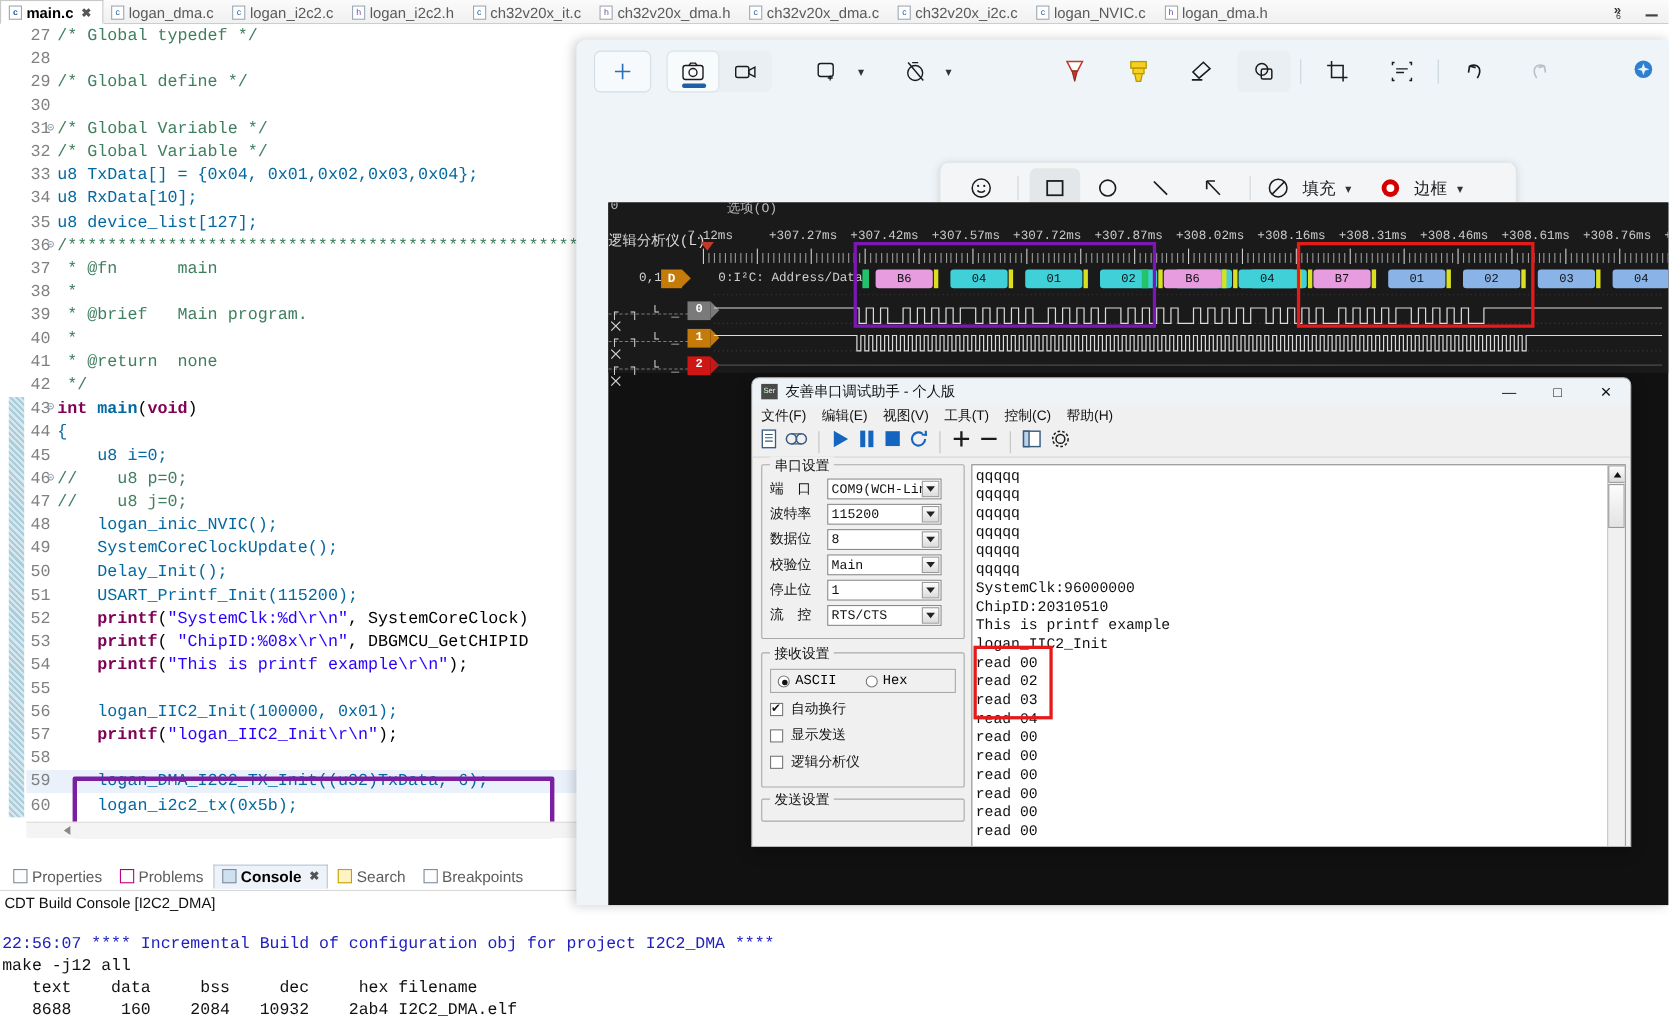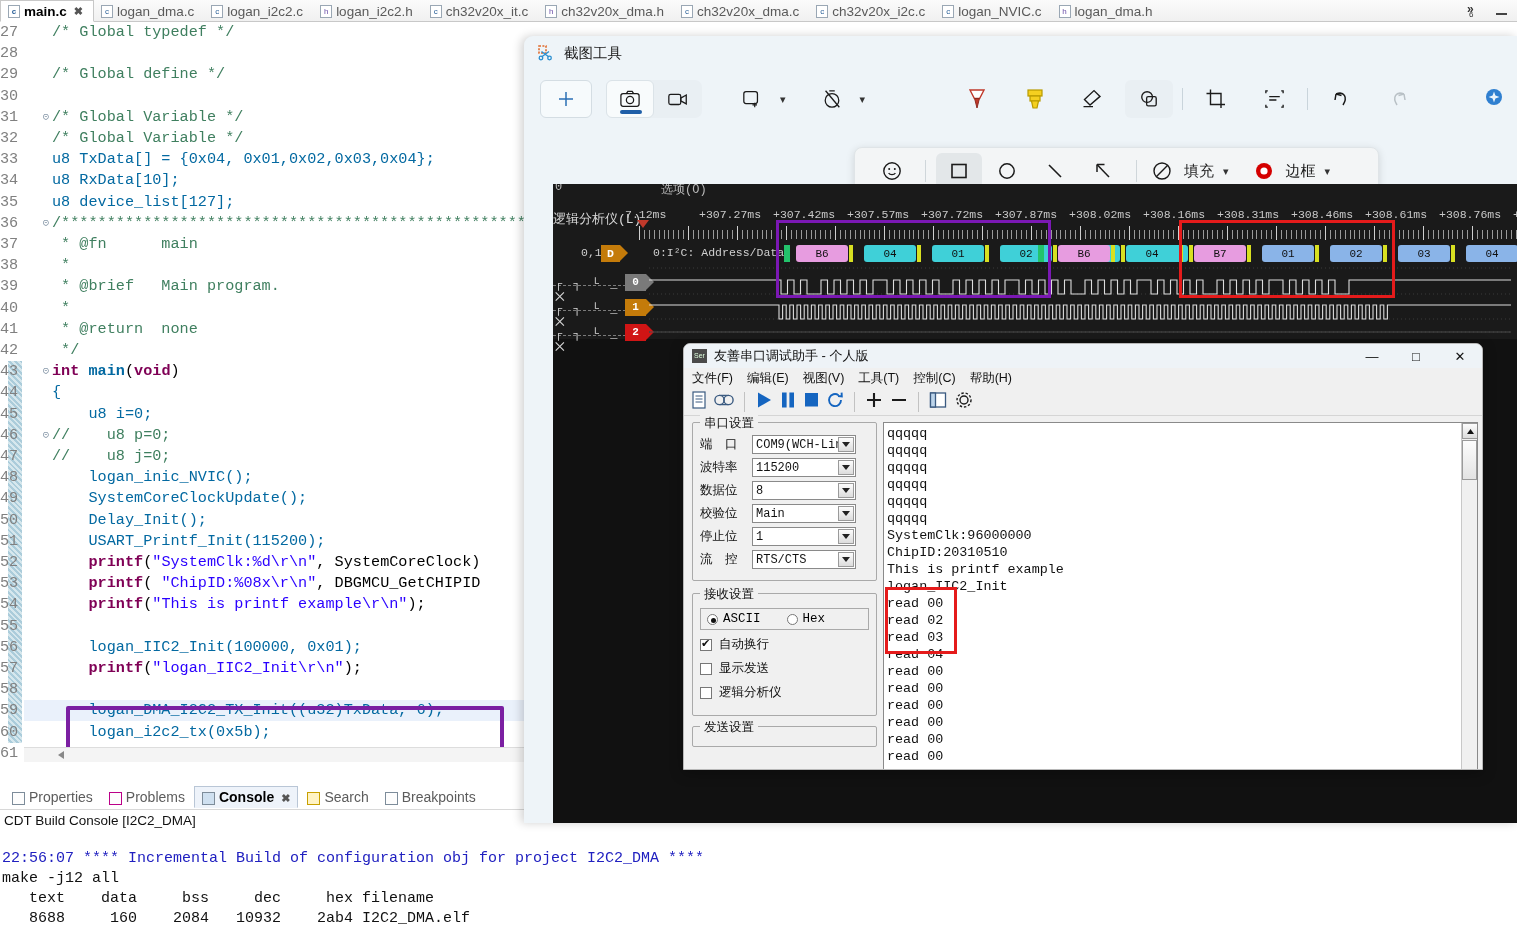--- a/index.html
+++ b/index.html
@@ -46,21 +46,21 @@
   .editor {
     position: absolute; top: 22px; left: 0; width: 1517px; height: 740px;
     background: #ffffff; overflow: hidden;
   }
   .codearea {
     position: absolute; top: 0; left: 0;
     font-family: "Liberation Mono", monospace;
     font-size: 15.2px; line-height: 21.2px;
     white-space: pre;
   }
-  .ln { position: absolute; left: 0; width: 46px; 
+  .ln { position: absolute; left: 0; width: 46px; text-align: right;
         color: #808080; font-family: "Liberation Mono", monospace;
         font-size: 15.2px; }
   .fold { position: absolute; left: 40px; width: 12px; text-align: center;
         color: #8899aa; font-size: 11px; }
   .code { position: absolute; left: 52px; }
   .stripe { position: absolute; left: 8px; width: 14px;
         background: repeating-linear-gradient(45deg,#cfe3ea 0 2px,#9cc3d4 2px 4px);
         opacity: .85; }
   .curline { position: absolute; left: 24px; width: 1490px; height: 21px; background:#eaf1fb; }
 
@@ -79,21 +79,21 @@
   }
   .hscroll .arrow { position:absolute; left:34px; top:3px; width:0;height:0;
     border-top:4px solid transparent;border-bottom:4px solid transparent;border-right:6px solid #888; }
 
   .bottompanel {
     position: absolute; top: 784px; left: 0; width: 1517px; height: 154px;
     background: #ffffff;
   }
   .viewtabs { display: flex; align-items: center; height: 26px; gap: 2px;
     font-size: 14px; padding-left: 5px; border-bottom: 1px solid #d8d8d8; }
-  .viewtab { display: flex; align-items: flex-end; gap: 4px; padding: 2px 7px;
+  .viewtab { display: flex; align-items: center; gap: 4px; padding: 2px 7px;
     color: #5c5c5c; }
   .viewtab.active { color: #000; font-weight: bold; background: #eef3fa;
     border: 1px solid #b9c6d6; border-bottom: 1px solid #eef3fa; }
   .vticon { width: 13px; height: 13px; border: 1px solid #7d8c9a; background:#fdfdfd; flex:none;}
   .vticon.problems { background:#fdfdfd; border-color:#b08; }
   .vticon.console { background:#cfe0f0; }
   .vticon.search { background:#fff3c4; border-color:#c8a000; }
   .console-title { font-size: 13.5px; padding: 3px 0 1px 4px; color:#111; }
   .console-body { font-family: "Liberation Mono", monospace; font-size: 15px;
     line-height: 20px; white-space: pre; padding-left: 2px; }
@@ -329,31 +329,20 @@
 <span class="cl-blue">22:56:07 **** Incremental Build of configuration obj for project I2C2_DMA ****</span>
 <span class="cl-black">make -j12 all</span>
 <span class="cl-black">   text	   data	    bss	    dec	    hex	filename</span>
 <span class="cl-black">   8688	    160	   2084	  10932	   2ab4	I2C2_DMA.elf</span>
       </div>
     </div>
   </div>
 
   <div id="snip">
 
-    <div class="snip-title">
-      <span style="display:inline-block;width:17px;height:17px;position:relative;">
-        <svg width="17" height="17" viewBox="0 0 17 17">
-          <rect x="1" y="1" width="7" height="7" fill="none" stroke="#e06a2b" stroke-width="1.6" stroke-dasharray="2 1.4"></rect>
-          <path d="M3.5 12 L11 6.5 M11 12 L3.5 6.5" stroke="#2b8fd0" stroke-width="1.4" fill="none"></path>
-          <circle cx="3" cy="13" r="1.8" fill="none" stroke="#2b8fd0" stroke-width="1.3"></circle>
-          <circle cx="11.5" cy="13" r="1.8" fill="none" stroke="#2b8fd0" stroke-width="1.3"></circle>
-        </svg>
-      </span>
-      <span>截图工具</span>
-    </div>
 
     <div class="snip-toolbar">
       <div class="tbtn boxed" style="width:52px;">
         <svg width="20" height="20" viewBox="0 0 20 20">
           <path d="M10 3 V17 M3 10 H17" stroke="#2a6fb5" stroke-width="1.5"></path>
         </svg>
       </div>
       <div style="width:14px"></div>
       <div class="seg">
         <div class="tbtn sel" style="background:#f8fbfc;border:1px solid #dbe3e8;border-radius:6px;">

